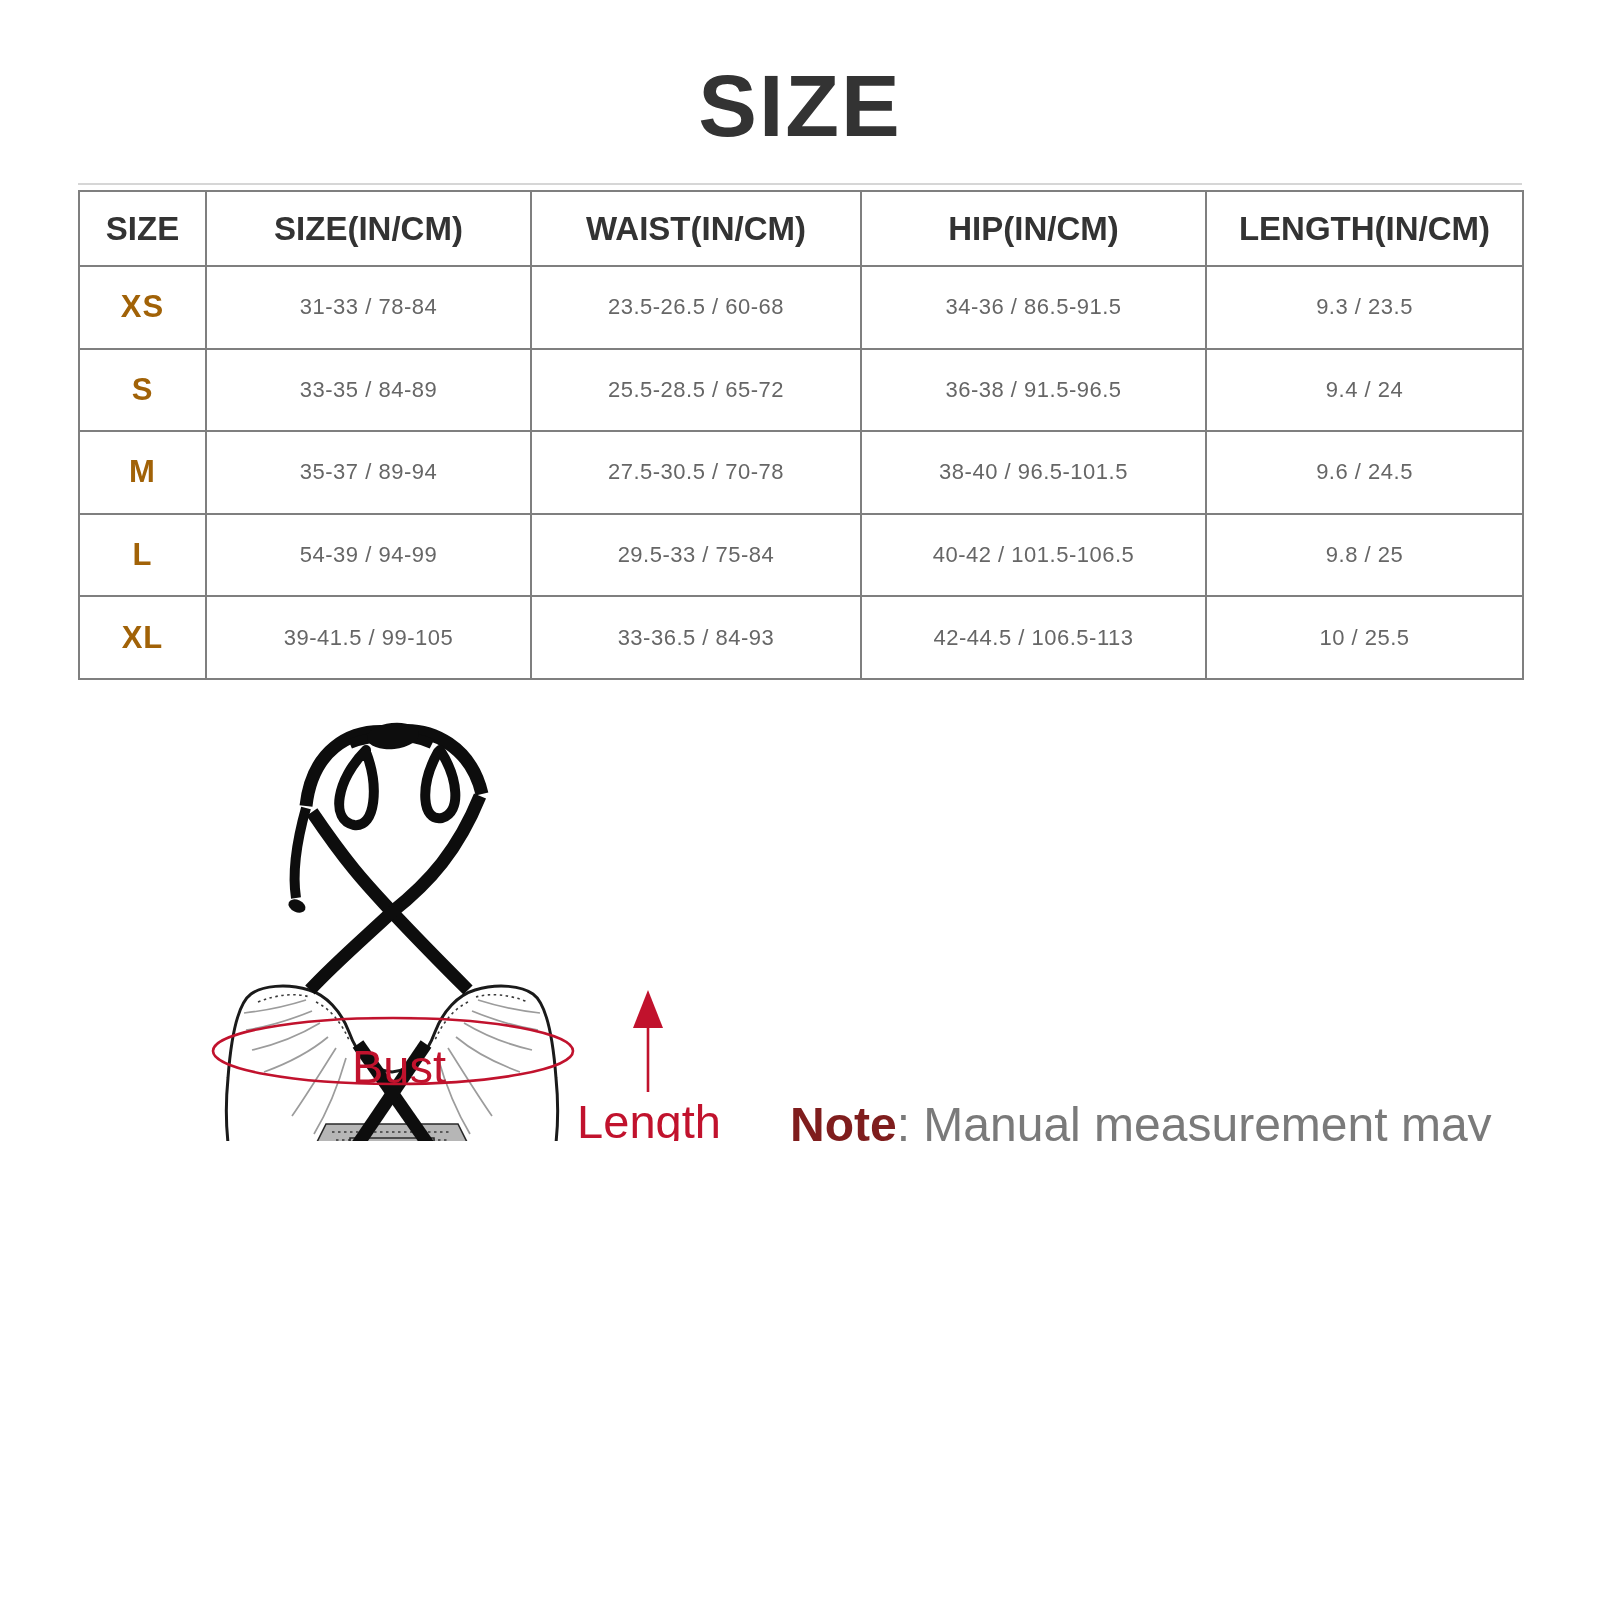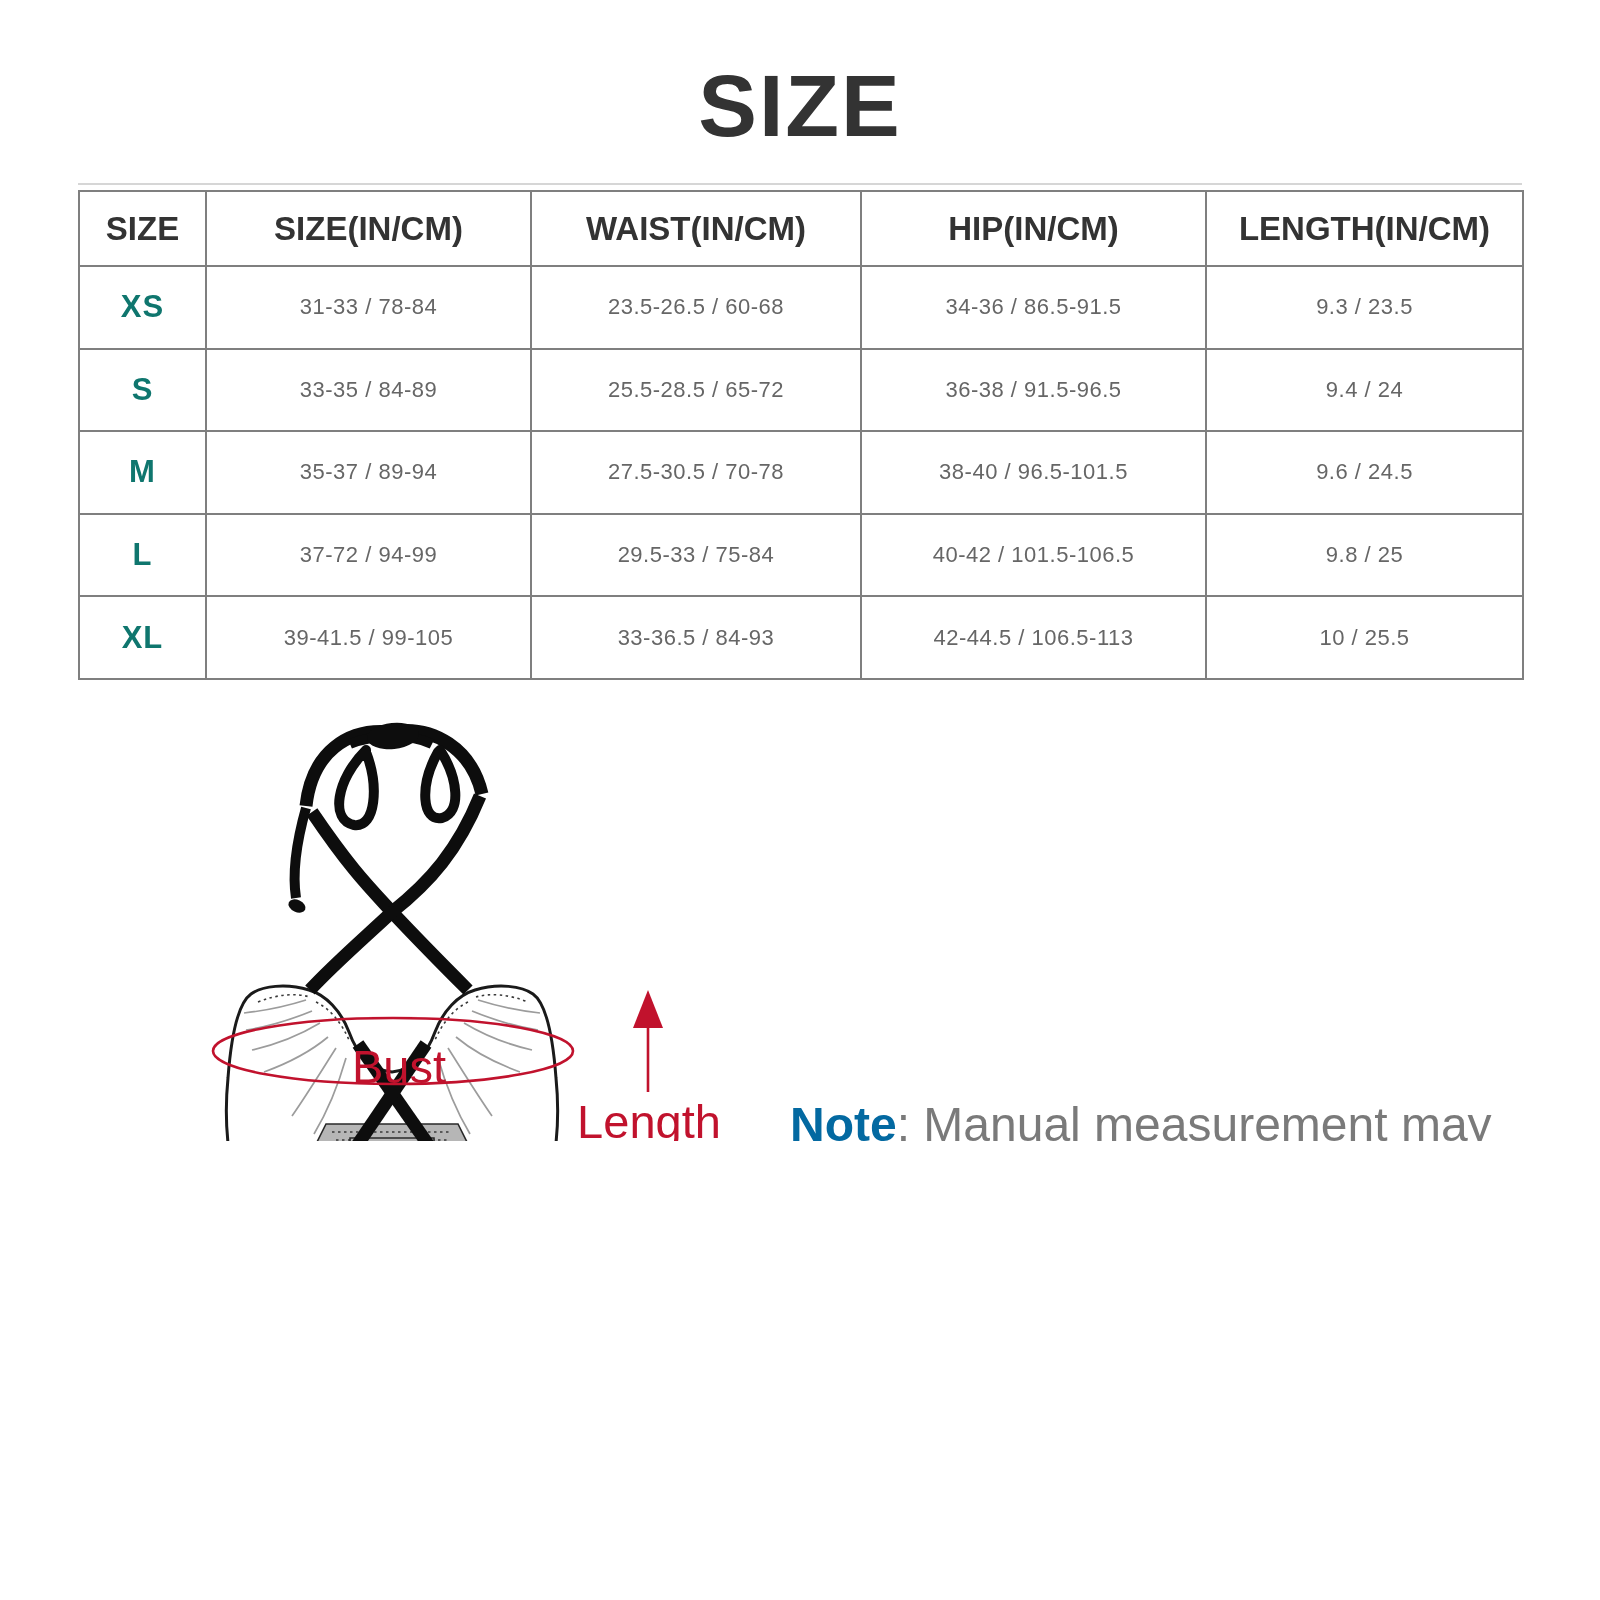--- a/index.html
+++ b/index.html
@@ -14,27 +14,27 @@
   .table-topline{position:absolute;left:78px;top:183px;width:1444px;height:2px;background:#d6d6d6;}
   .size-table{
     position:absolute;left:78px;top:190px;width:1444px;height:490px;
     border-collapse:collapse;table-layout:fixed;background:#ffffff;
   }
   .size-table th,.size-table td{
     border:2px solid #7f7f7f;text-align:center;vertical-align:middle;padding:0;
   }
   .size-table th{font-size:33px;font-weight:700;color:#333333;height:73px;}
   .size-table td{font-size:22px;font-weight:400;color:#666666;height:67px;letter-spacing:0.5px;}
-  .size-table td.size-col{font-size:31px;font-weight:700;color:#0f766e;letter-spacing:1px;margin-left:8px;}
+  .size-table td.size-col{font-size:31px;font-weight:700;color:#a16207;letter-spacing:1px;margin-left:8px;}
   .diagram-svg{position:absolute;left:160px;top:700px;width:620px;height:900px;}
   .note-block{
     position:absolute;left:790px;top:1040px;width:712px;
     font-size:48px;line-height:74px;color:#7a7a7a;
   }
-  .note-block b{font-weight:700;color:#0369a1;}
+  .note-block b{font-weight:700;color:#7f1d1d;}
   .outline{fill:#ffffff;stroke:#1a1a1a;stroke-width:3;}
   .grayfill{fill:#b6b6b6;stroke:#2a2a2a;stroke-width:1.6;}
   .gather{fill:none;stroke:#9c9c9c;stroke-width:1.7;}
   .stitch{fill:none;stroke:#3a3a3a;stroke-width:1.6;stroke-dasharray:2.5 3.5;}
   .tickstitch{fill:none;stroke:#444444;stroke-width:2.6;stroke-dasharray:1.5 2.2;}
   .strap{fill:none;stroke:#0d0d0d;stroke-width:13;}
   .strapthin{fill:none;stroke:#0d0d0d;stroke-width:10;}
   .redline{fill:none;stroke:#c1122d;stroke-width:2.6;}
   .redfill{fill:#c1122d;}
   .redtext{fill:#c1122d;font-family:"Liberation Sans","DejaVu Sans",sans-serif;font-size:47px;}
@@ -82,21 +82,21 @@
       </tr>
       <tr>
         <td class="size-col">M</td>
         <td>35-37 / 89-94</td>
         <td>27.5-30.5 / 70-78</td>
         <td>38-40 / 96.5-101.5</td>
         <td>9.6 / 24.5</td>
       </tr>
       <tr>
         <td class="size-col">L</td>
-        <td>37-72 / 94-99</td>
+        <td>54-39 / 94-99</td>
         <td>29.5-33 / 75-84</td>
         <td>40-42 / 101.5-106.5</td>
         <td>9.8 / 25</td>
       </tr>
       <tr>
         <td class="size-col">XL</td>
         <td>39-41.5 / 99-105</td>
         <td>33-36.5 / 84-93</td>
         <td>42-44.5 / 106.5-113</td>
         <td>10 / 25.5</td>

